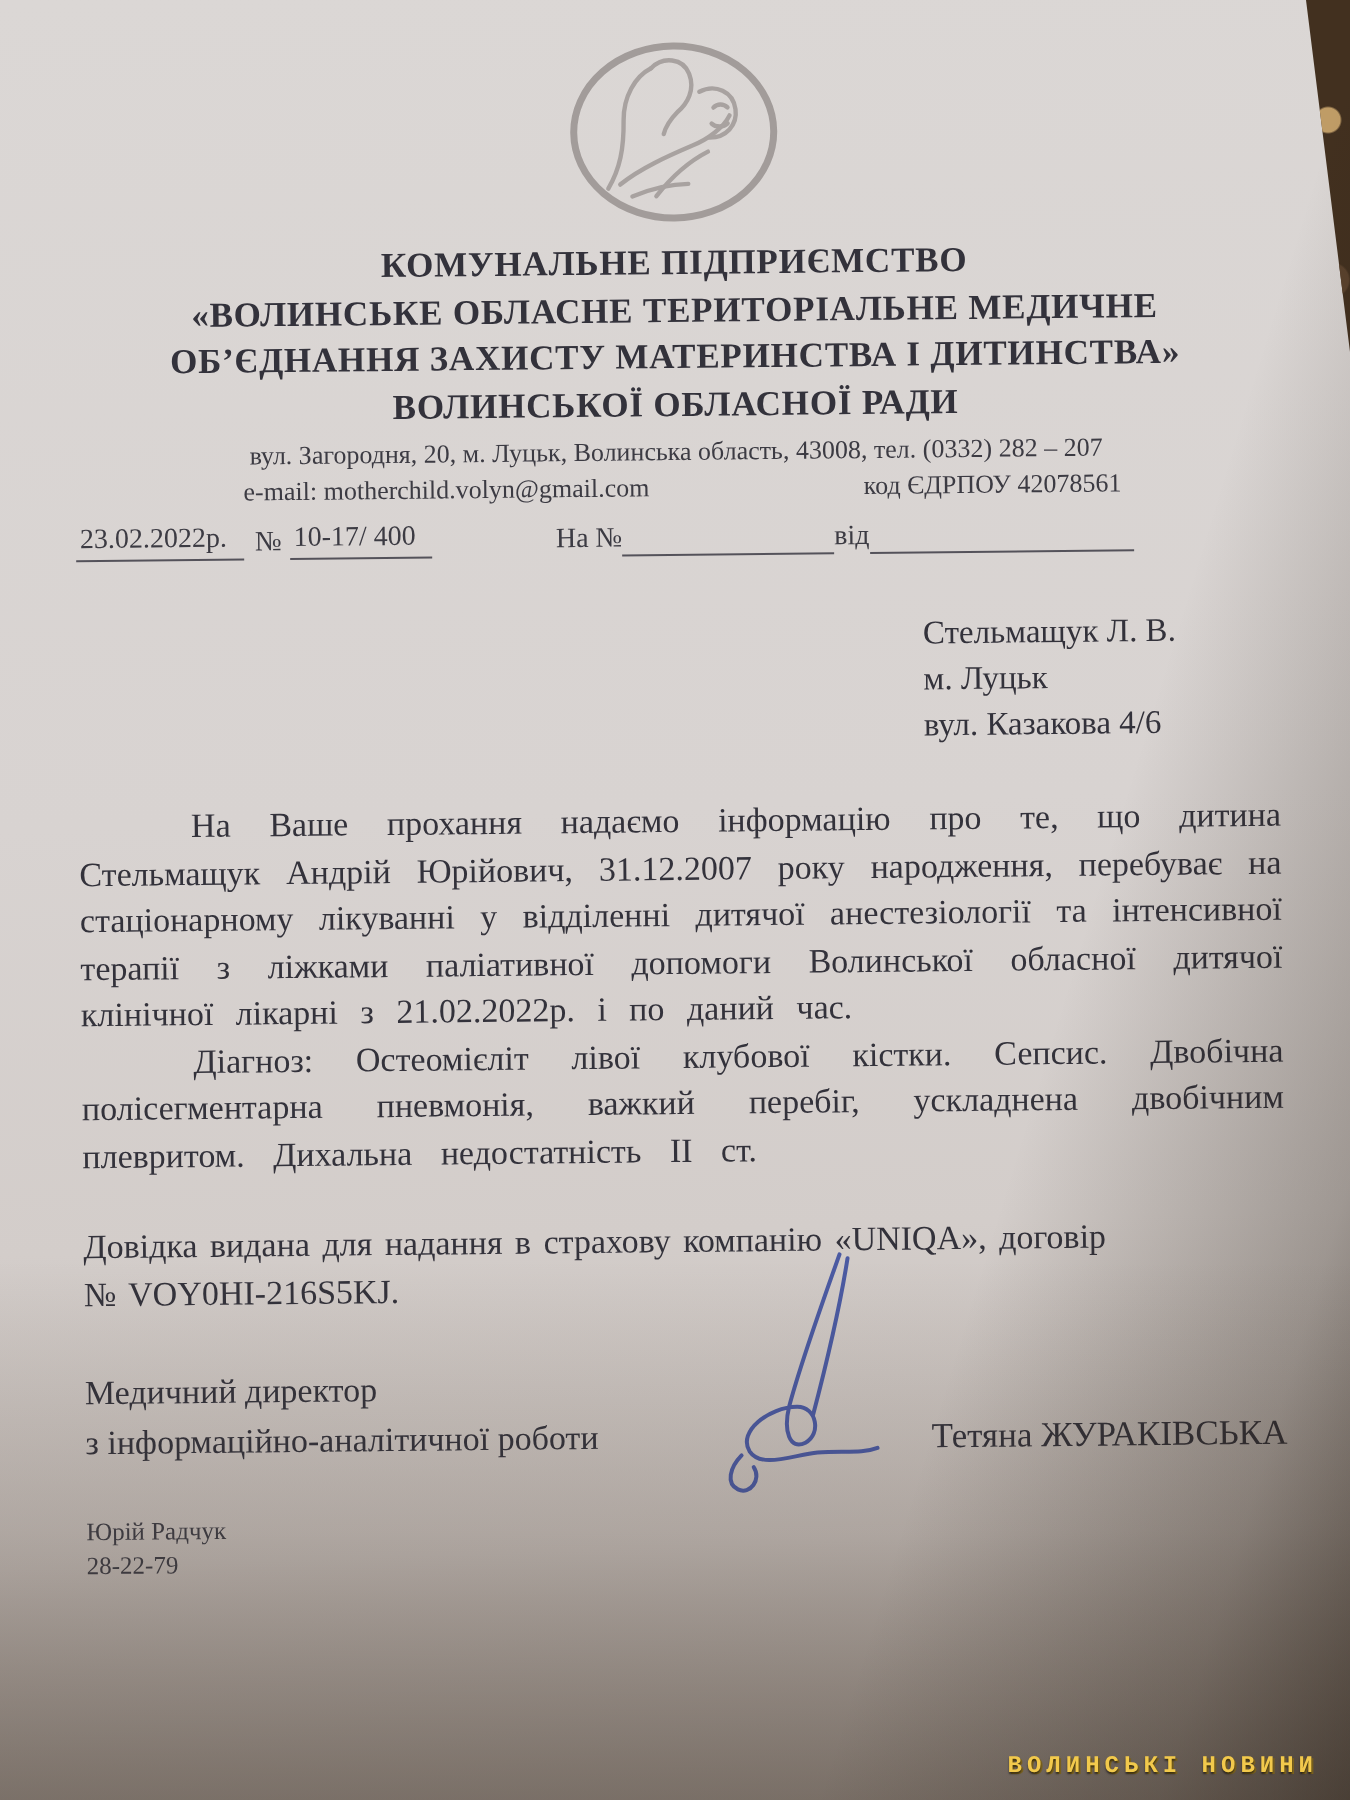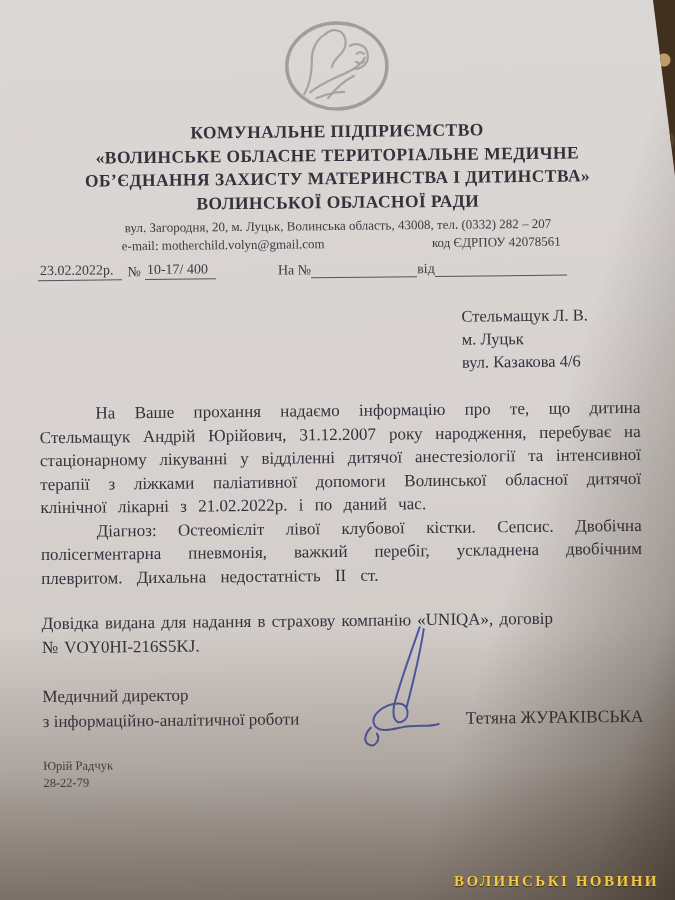--- a/index.html
+++ b/index.html
@@ -44,22 +44,22 @@
   .ink{position:absolute;left:292px;top:-58px;width:138px;height:132px;pointer-events:none;}
   .executor{margin-top:24px;font-size:12.5px;line-height:17px;color:#3e3d45;}
   .shadow-overlay{
     position:absolute;inset:0;z-index:3;pointer-events:none;
     background:
       linear-gradient(to bottom, rgba(0,0,0,0) 70%, rgba(58,47,38,.16) 85%, rgba(55,44,35,.42) 100%),
       linear-gradient(287deg, rgba(38,28,18,.62) 0%, rgba(38,28,18,.30) 10%, rgba(38,28,18,0) 28%);
   }
   .watermark{
     position:absolute;right:16px;bottom:10px;z-index:5;
-    font-family:Liberation Serif, serif;font-weight:bold;
-    font-size:15px;letter-spacing:2.5px;color:#f2c94c;
+    font-family:Liberation Mono, monospace;font-weight:bold;
+    font-size:12px;letter-spacing:2.5px;color:#f2c94c;
     text-shadow:0 1px 1px rgba(0,0,0,.55), 1px 1px 0 #7d6420;
   }
 </style>
 </head>
 <body>
 
 <div class="photo">
 
   <div class="corner-pattern"></div>
 

